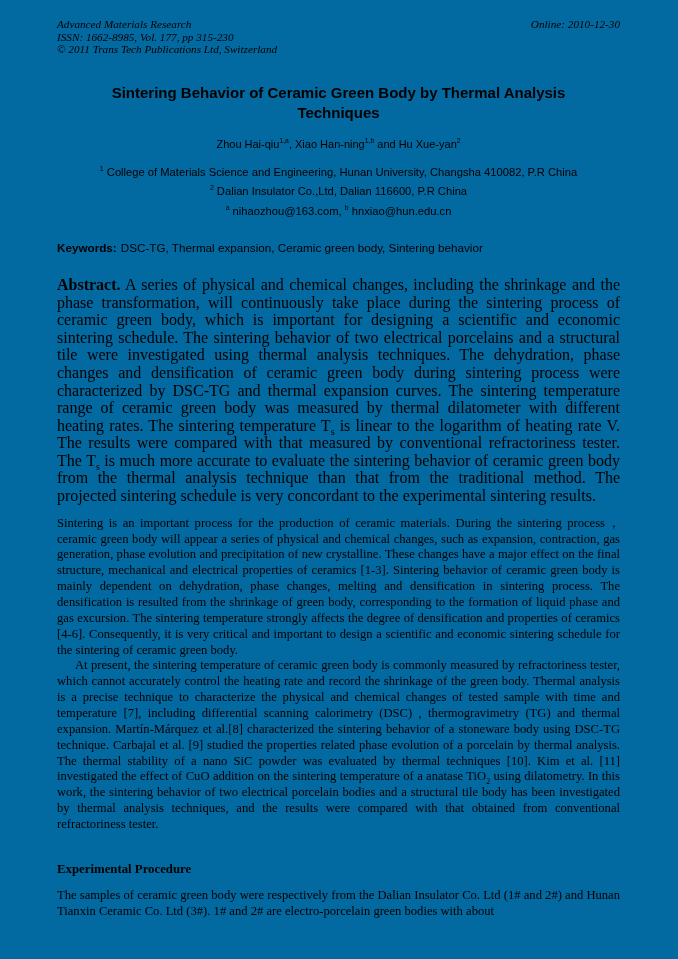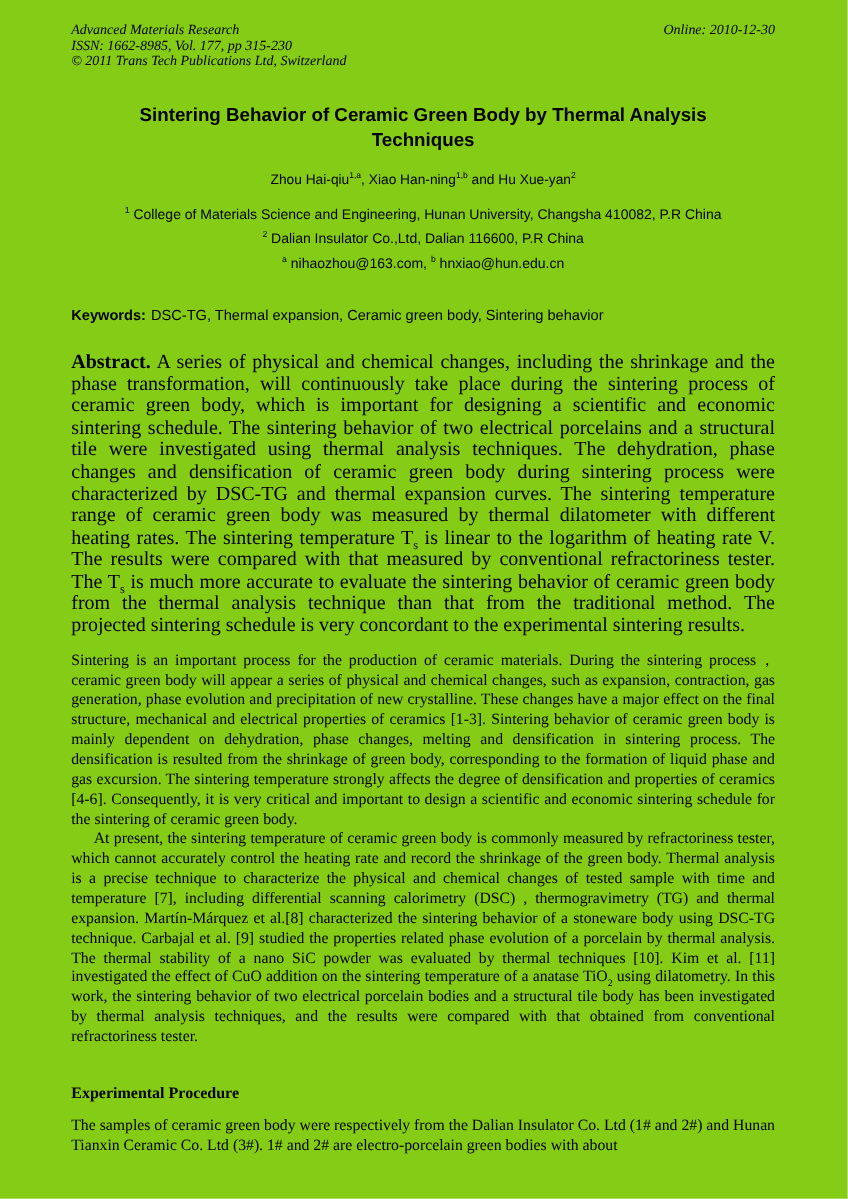--- a/index.html
+++ b/index.html
@@ -11,21 +11,21 @@
     width: 678px;
     height: 959px;
     overflow: hidden;
     color: #000000;
   }
   .page {
     box-sizing: border-box;
     width: 678px;
     height: 959px;
     padding: 18px 58px 0 57px;
-    background: #84cc16;
+    background: #0369a1;
     font-family: "Liberation Serif", serif;
   }
   
   .header {
     display: flex;
     justify-content: space-between;
     align-items: flex-start;
     font-family: "Liberation Serif", serif;
     font-style: italic;
     font-size: 11.2px;
@@ -50,21 +50,21 @@
     font-size: 11px;
   }
   .affiliations {
     margin-top: 13px;
     text-align: center;
     font-family: "Liberation Sans", sans-serif;
     font-size: 11.2px;
     line-height: 1.72;
   }
   .keywords {
-    margin-top: 25px;
+    margin-top: 20px;
     font-family: "Liberation Sans", sans-serif;
     font-size: 11.7px;
   }
   .kw-label {
     font-weight: bold;
     margin-right: 4px;
   }
   
   .abstract {
     margin: 22px 0 0 0;

